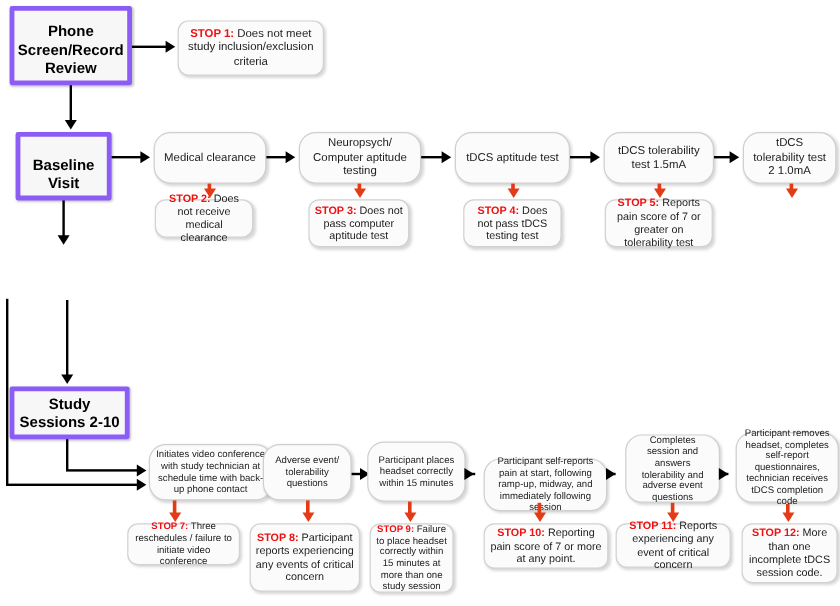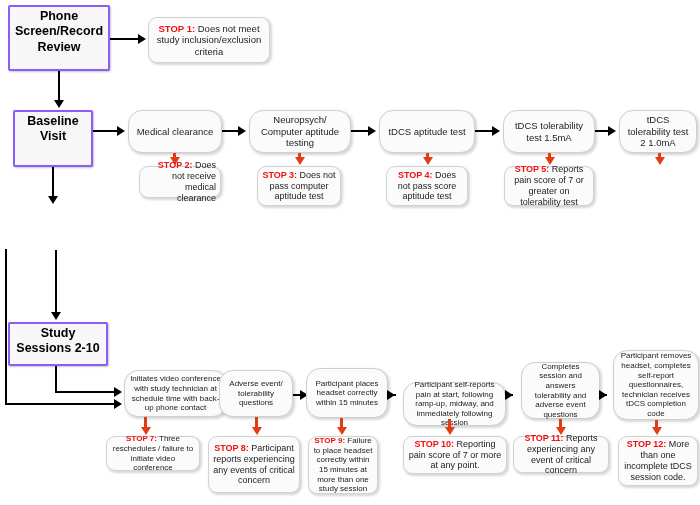--- a/index.html
+++ b/index.html
@@ -12,24 +12,24 @@
   #canvas {
     position: relative;
     width: 700px; height: 505px;
     background: #ffffff;
   }
 
   
   .stage {
     position: absolute;
     background: #f7f7f7;
-    border: 2px solid #8b5cf6;
+    border: 4px solid #8b5cf6;
     border-radius: 2px;
     display: flex;
-    align-items: flex-start;
+    align-items: flex-end;
     justify-content: center;
     text-align: center;
     font-weight: bold;
     color: #000;
     line-height: 1.22;
     box-shadow: 1px 1px 2px rgba(0,0,0,0.22);
     padding: 2px 4px;
   }
 
   
@@ -142,21 +142,21 @@
   </div>
 
   <div class="hline" style="left:93px; top:130px; width:25px;"></div>
   <div class="arrow-r" style="left:117px; top:126px;"></div>
 
   <div class="proc" style="left:128px; top:110px; width:94px; height:43px; font-size:9.5px;">
     <span>Medical clearance</span>
   </div>
   <div class="vline-red" style="left:173px; top:153px; height:5px;"></div>
   <div class="arrow-d-red" style="left:170px; top:157px;"></div>
-  <div class="stop" style="left:139px; top:166px; width:82px; height:32px; font-size:9px;text-align:right;">
+  <div class="stop" style="left:129px; top:166px; width:82px; height:32px; font-size:9px;">
     <div>
       <span class="lbl">STOP 2:</span><span> Does not receive medical clearance</span>
     </div>
   </div>
 
   <div class="hline" style="left:222px; top:130px; width:17px;"></div>
   <div class="arrow-r" style="left:238px; top:126px;"></div>
 
   <div class="proc" style="left:249px; top:110px; width:102px; height:43px; font-size:9.5px;">
     <span>Neuropsych/ Computer aptitude testing</span>
@@ -172,21 +172,21 @@
   <div class="hline" style="left:351px; top:130px; width:18px;"></div>
   <div class="arrow-r" style="left:368px; top:126px;"></div>
 
   <div class="proc" style="left:379px; top:110px; width:96px; height:43px; font-size:9.5px;text-align:center;">
     <span>tDCS aptitude test</span>
   </div>
   <div class="vline-red" style="left:426px; top:153px; height:5px;"></div>
   <div class="arrow-d-red" style="left:423px; top:157px;"></div>
   <div class="stop" style="left:386px; top:166px; width:82px; height:40px; font-size:9px;">
     <div>
-      <span class="lbl">STOP 4:</span><span> Does not pass score aptitude test</span>
+      <span class="lbl">STOP 4:</span><span> Does not pass tDCS testing test</span>
     </div>
   </div>
 
   <div class="hline" style="left:475px; top:130px; width:18px;"></div>
   <div class="arrow-r" style="left:492px; top:126px;"></div>
 
   <div class="proc" style="left:503px; top:110px; width:92px; height:43px; font-size:9.5px;">
     <span>tDCS tolerability test 1.5mA</span>
   </div>
   <div class="vline-red" style="left:548px; top:153px; height:5px;"></div>
@@ -269,21 +269,21 @@
   <div class="arrow-d-red" style="left:556px; top:427px;"></div>
   <div class="stop" style="left:513px; top:436px; width:96px; height:37px; font-size:9px;">
     <div>
       <span class="lbl">STOP 11:</span><span> Reports experiencing any event of critical concern</span>
     </div>
   </div>
 
   <div class="hline" style="left:600px; top:394px; width:7px;"></div>
   <div class="arrow-r" style="left:599px; top:390px;"></div>
 
-  <div class="proc" style="left:613px; top:350px; width:86px; height:70px; font-size:8px;">
+  <div class="proc" style="left:613px; top:360px; width:86px; height:59px; font-size:8px;">
     <span>Participant removes headset, completes self-report questionnaires, technician receives tDCS completion code</span>
   </div>
   <div class="vline-red" style="left:655px; top:420px; height:8px;"></div>
   <div class="arrow-d-red" style="left:652px; top:427px;"></div>
   <div class="stop" style="left:618px; top:436px; width:80px; height:50px; font-size:9px;text-align:center;">
     <div>
       <span class="lbl">STOP 12:</span><span> More than one incomplete tDCS session code.</span>
     </div>
   </div>
 

